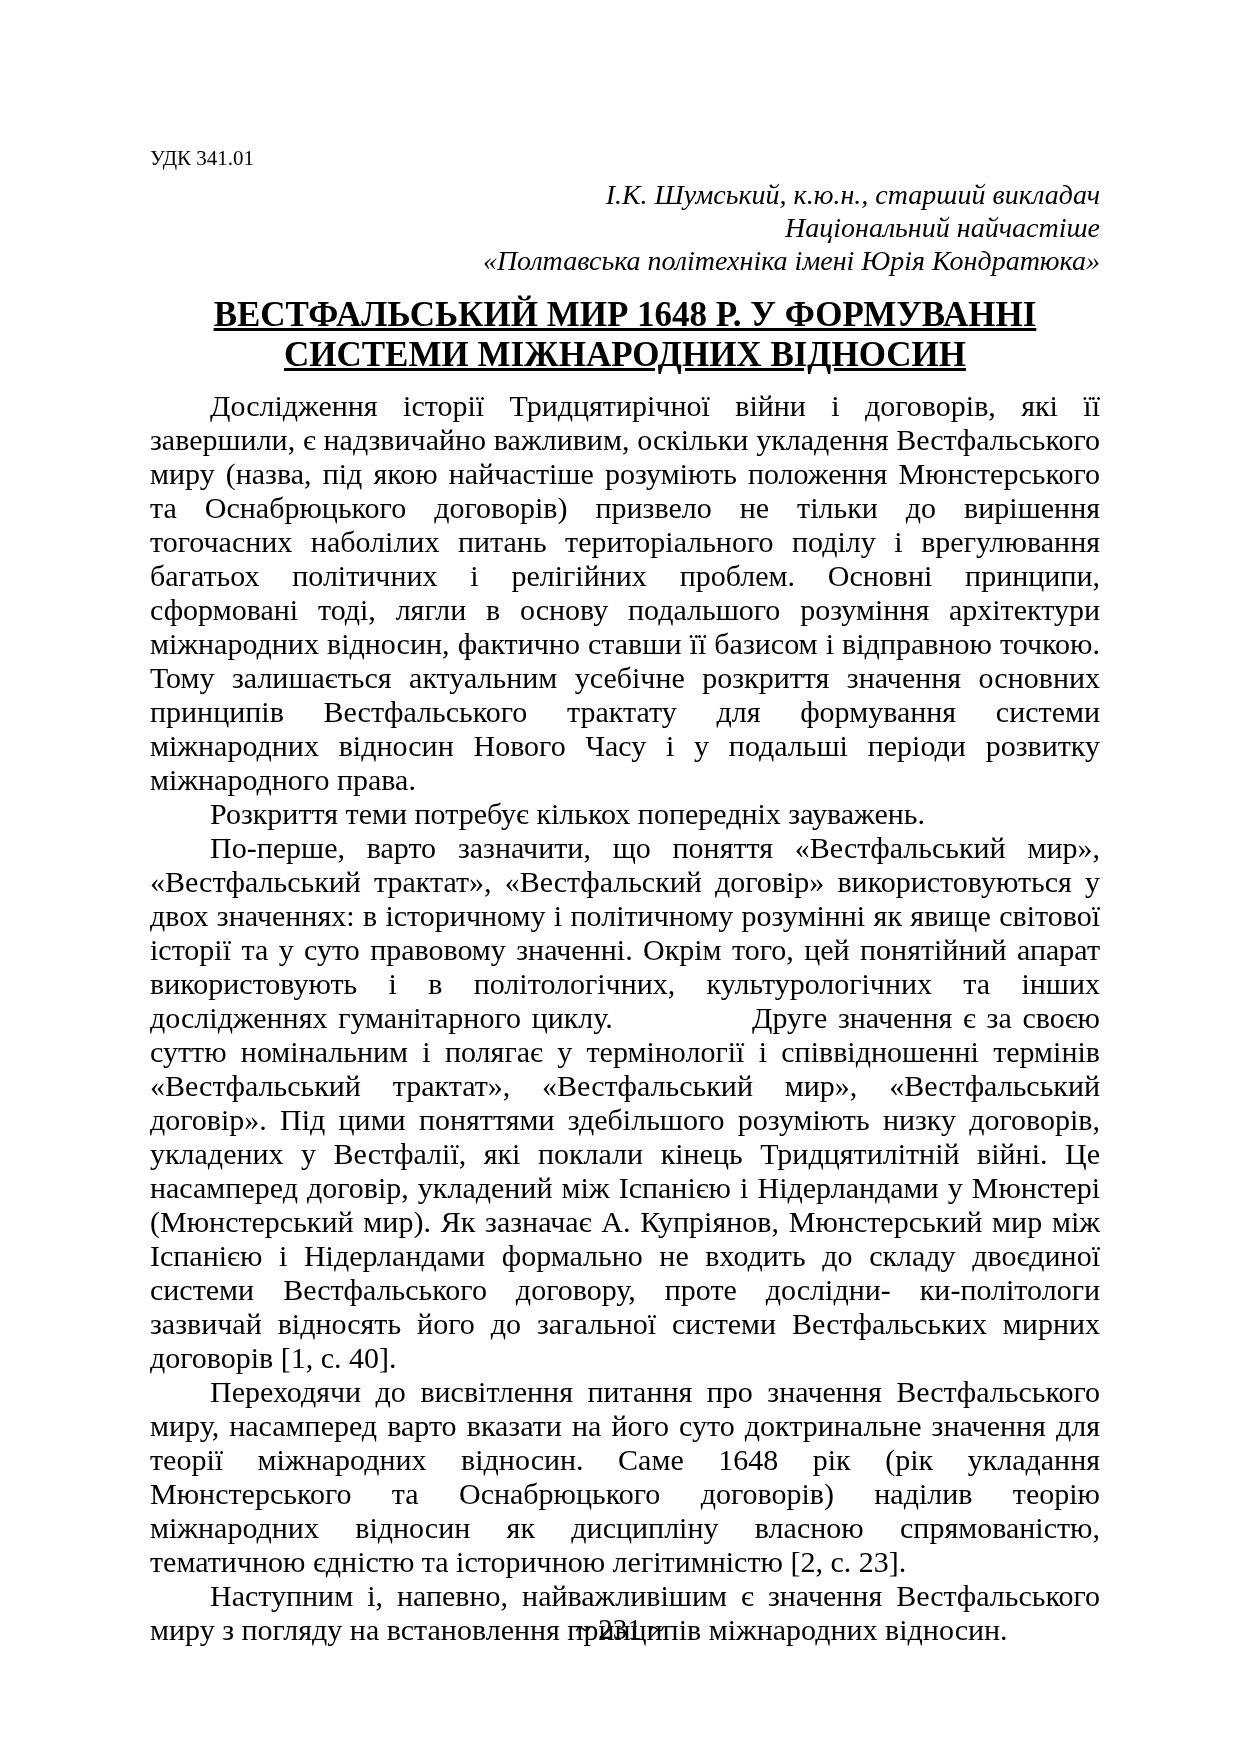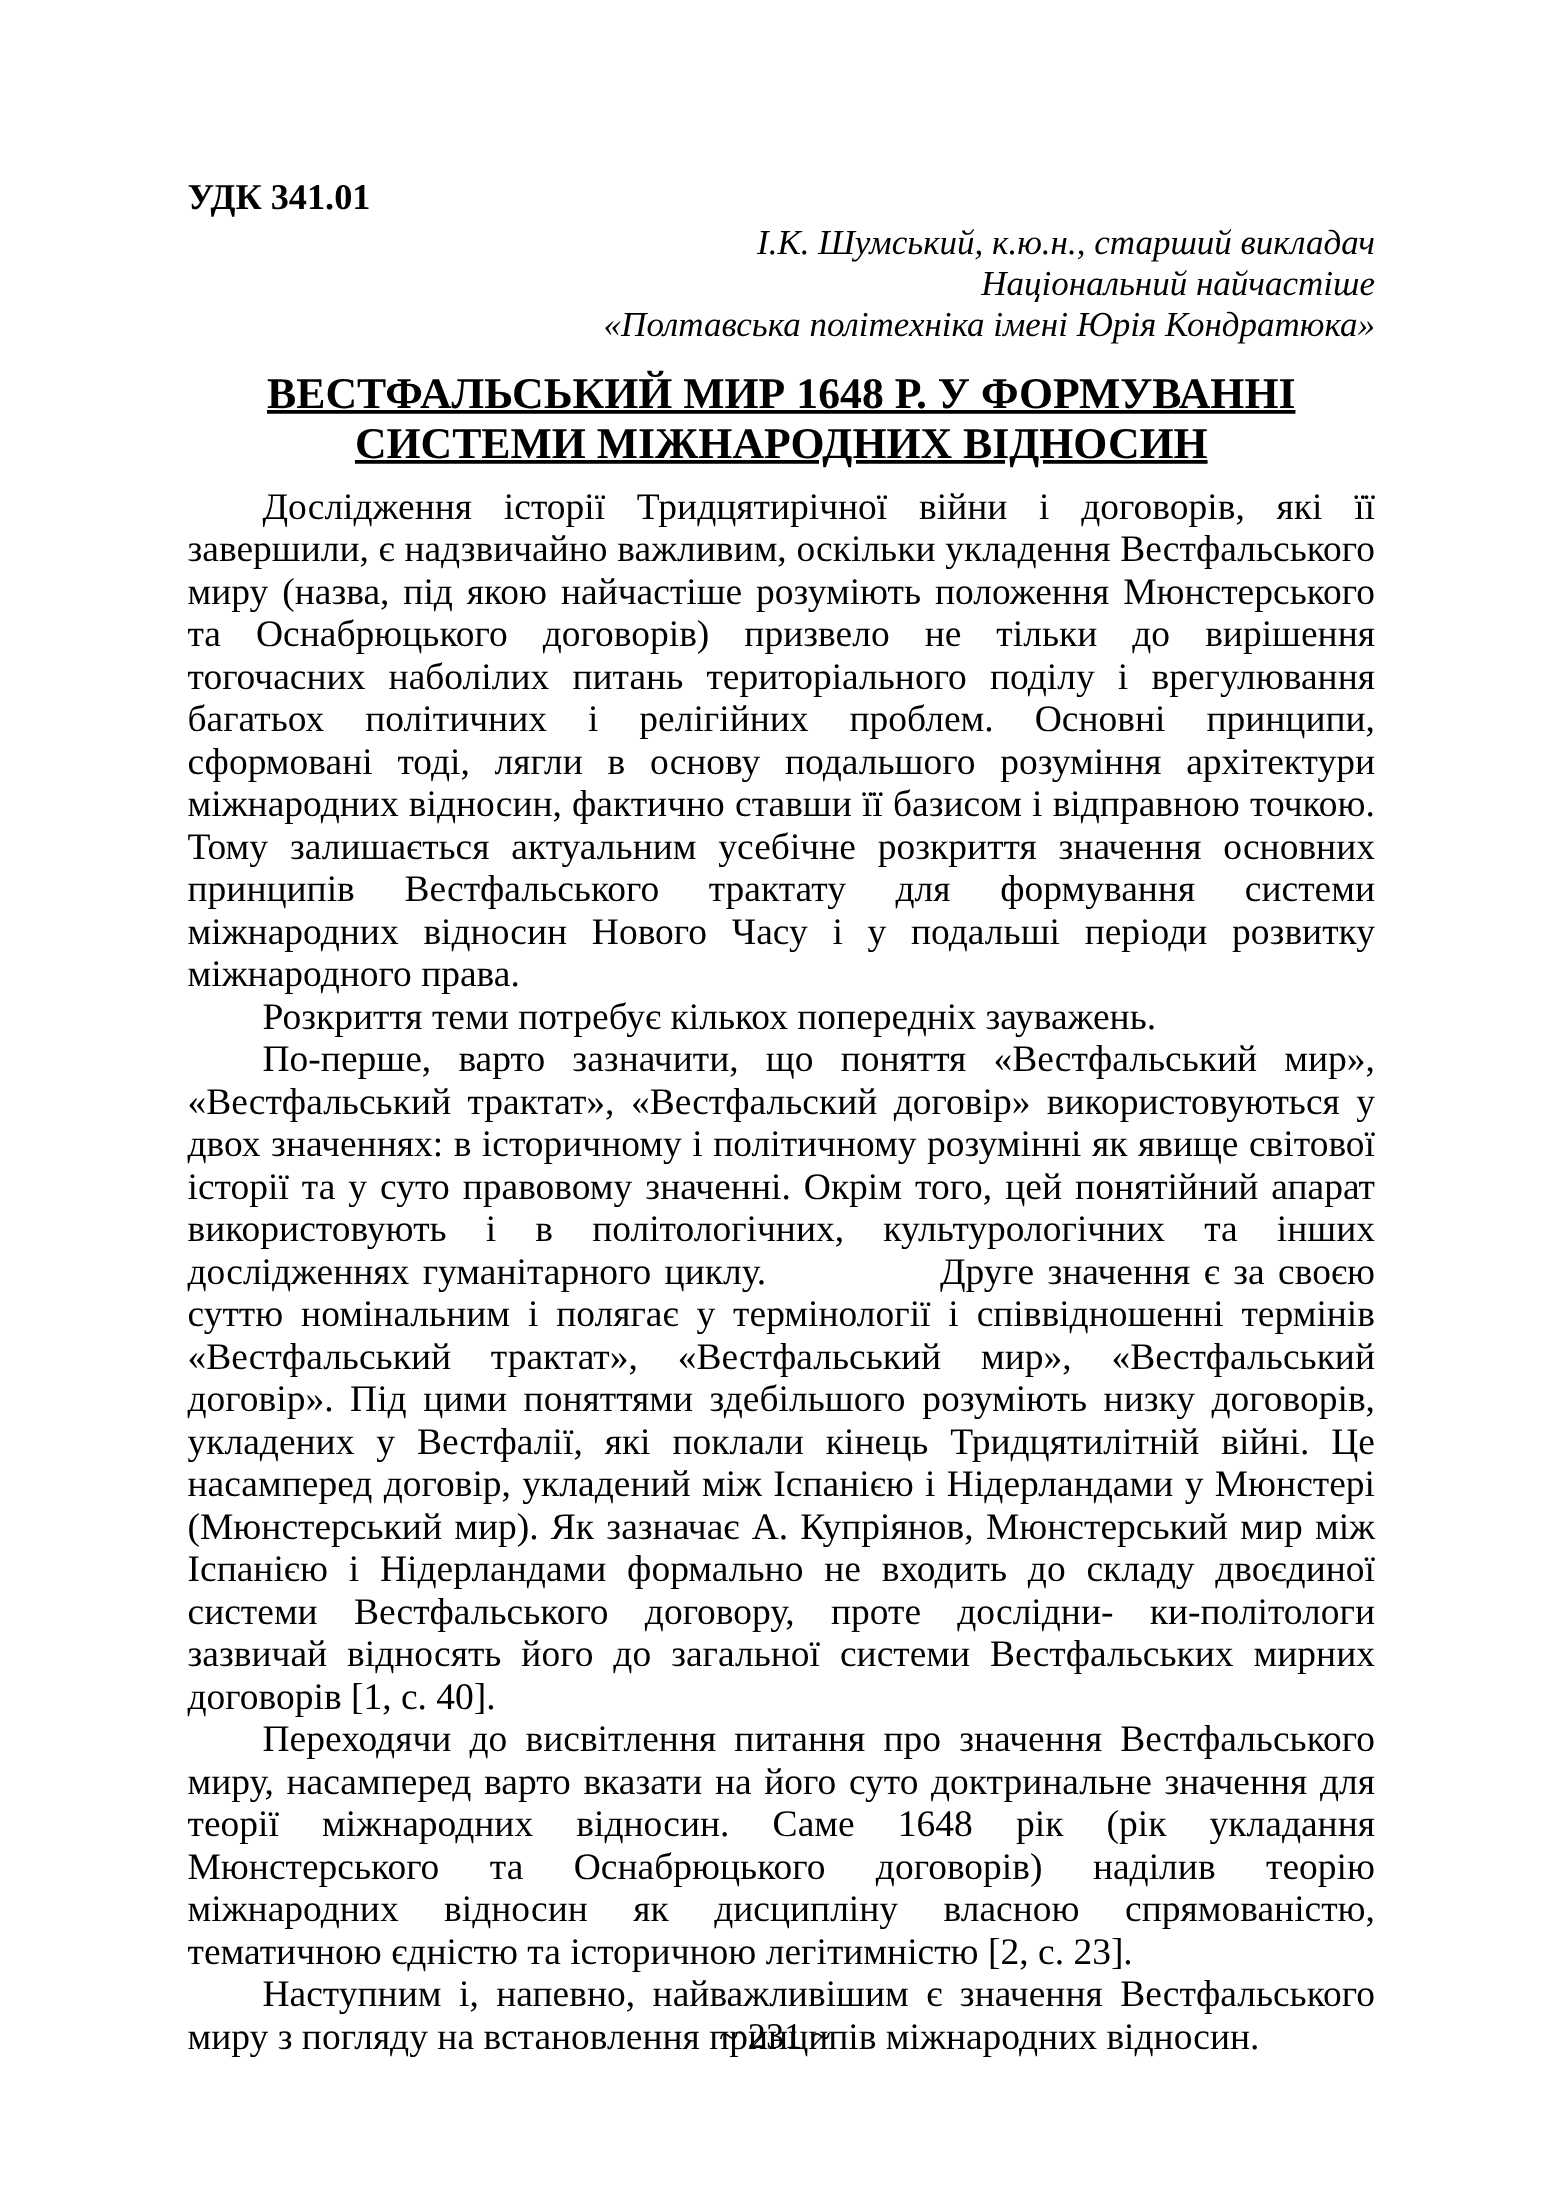--- a/index.html
+++ b/index.html
@@ -17,22 +17,22 @@
     font-family: "Liberation Serif", "DejaVu Serif", serif;
     overflow: hidden;
   }
   .content {
     position: absolute;
     left: 150px;
     top: 142px;
     width: 950px;
   }
   .udc {
-    font-weight: bold;
-    font-size: 29px;
+    font-weight: normal;
+    font-size: 21px;
     line-height: 32px;
   }
   .authors {
     margin-top: 4px;
     text-align: right;
     font-style: italic;
     font-size: 28px;
     line-height: 33px;
   }
   .title {

